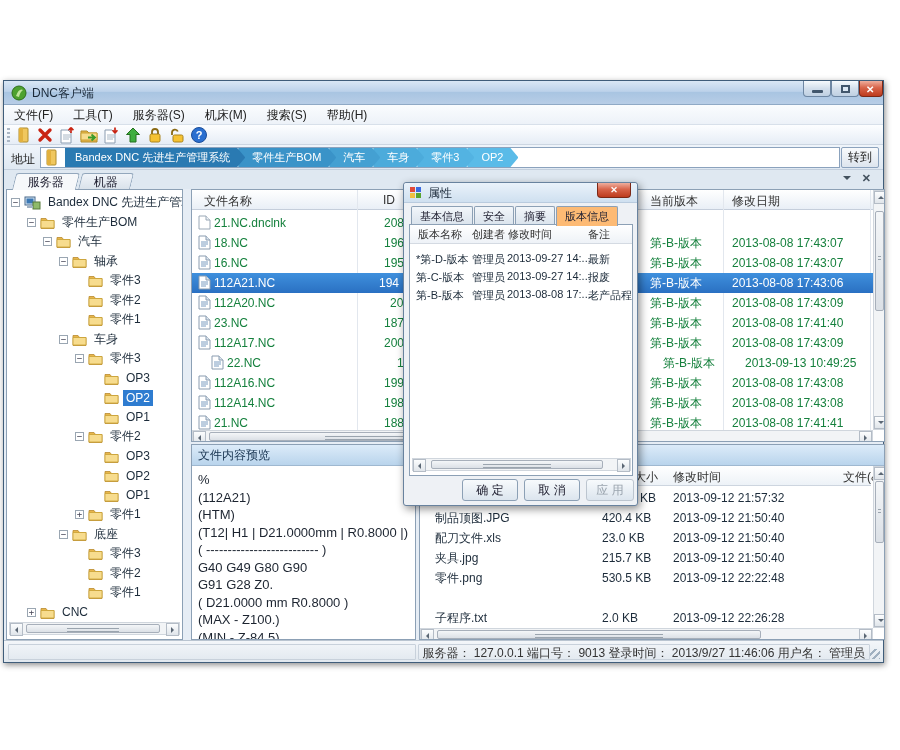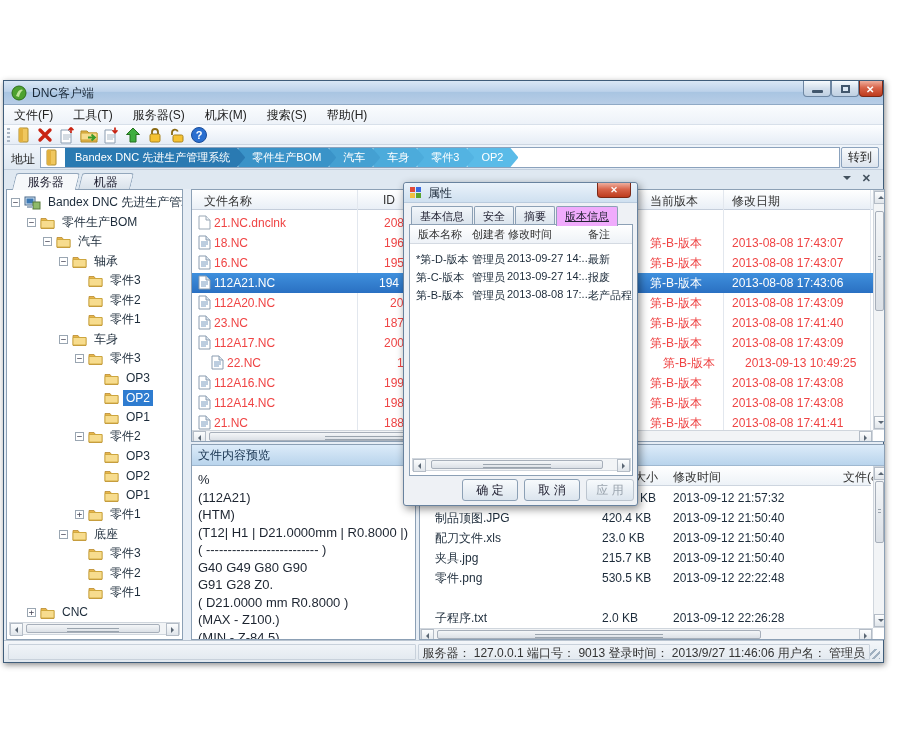--- a/index.html
+++ b/index.html
@@ -55,21 +55,21 @@
       text-align:center; color:#445; margin-right:4px; font-family:"DejaVu Sans Mono",monospace; }
   .exp-sp { width:13px; min-width:13px; }
   .ticon { margin-right:4px; display:inline-flex; }
   .tlabel { padding:1px 3px; }
   .tlabel.sel { background:#2e7cd0; color:#fff; }
   
   .flist { position:absolute; left:187px; top:108px; width:694px; height:253px; background:#fff; border:1px solid #8ca0b5; overflow:hidden; }
   .fl-head { position:absolute; left:0; top:0; right:0; height:20px; background:linear-gradient(#ffffff,#e9eff6); border-bottom:1px solid #c5cedb; }
   .fl-head span { position:absolute; top:3px; font-size:12px; color:#333; }
   .colline { position:absolute; top:0; width:1px; background:#e2e7ee; }
-  .frow { position:absolute; left:0; width:681px; height:20px; line-height:20px; font-size:12px; color:#ef4444; }
+  .frow { position:absolute; left:0; width:681px; height:20px; line-height:20px; font-size:12px; color:#15803d; }
   .frow.sel { background:linear-gradient(#3f90dd,#2a70c2); color:#fff; }
   .fcell { position:absolute; top:0; white-space:nowrap; }
   .ficon { position:absolute; left:6px; top:2px; }
   
   .sb { position:absolute; background:#f2f4f6; border:1px solid #d0d6dd; }
   .sbtn { position:absolute; width:13px; height:13px; background:linear-gradient(#fcfdfe,#e0e5ea); border:1px solid #b4bcc6;
       display:flex; align-items:center; justify-content:center; }
   .tri { width:0; height:0; border:3px solid transparent; }
   .tri.l { border-right-color:#5b6774; margin-left:-3px; } .tri.r { border-left-color:#5b6774; margin-right:-3px; }
   .tri.u { border-bottom-color:#5b6774; margin-top:-3px; } .tri.d { border-top-color:#5b6774; margin-bottom:-3px; }
@@ -98,21 +98,21 @@
       border:1px solid #68829e; border-radius:3px; box-shadow:2px 3px 9px rgba(0,0,0,.45); z-index:50; }
   .d-title { position:absolute; left:0; top:0; right:0; height:20px; background:linear-gradient(#eaf2fa,#cfe0f0); border-bottom:1px solid #b9cbde;
       font-size:12px; color:#1b2a3a; line-height:20px; padding-left:24px; border-radius:3px 3px 0 0; }
   .d-ico { position:absolute; left:6px; top:4px; width:12px; height:12px; }
   .d-ico i { position:absolute; width:5px; height:5px; }
   .d-close { position:absolute; right:6px; top:0; width:34px; height:15px; border:1px solid #7c2816; border-top:none; border-radius:0 0 4px 4px;
       background:linear-gradient(#efae9d,#d8644a 45%,#bd3b1e); color:#fff; font-size:9px; font-weight:bold; text-align:center; line-height:14px; }
   .d-tabs { position:absolute; left:7px; top:23px; height:19px; }
   .dtab { display:inline-block; height:18px; line-height:18px; padding:0 8px; margin-right:1px; font-size:11px; color:#223;
       border:1px solid #8ca0b5; border-bottom:none; border-radius:2px 2px 0 0; background:linear-gradient(#f2f6fa,#dbe4ed); }
-  .dtab.active { background:#f0abfc; height:20px; position:relative; z-index:2;text-decoration:underline; }
+  .dtab.active { background:#fdba74; height:20px; position:relative; z-index:2; }
   .d-body { position:absolute; left:5px; top:41px; width:224px; height:252px; background:#fff; border:1px solid #8ca0b5; overflow:hidden; }
   .d-hrow { position:absolute; left:0; top:0; right:0; height:19px; background:linear-gradient(#fff,#eef2f7); border-bottom:1px solid #d4dae2; }
   .d-hrow span, .drow span { position:absolute; top:2px; font-size:11px; white-space:nowrap; }
   .d-hrow span { color:#333; }
   .drow { position:absolute; left:0; right:0; height:18px; }
   .drow span { color:#1c2b3a; }
   .dbtn { position:absolute; top:296px; height:22px; font-size:12px; font-family:inherit; color:#223;
       border:1px solid #8ca0b5; border-radius:3px; background:linear-gradient(#f7fafc,#dce5ee); text-align:center; line-height:20px; }
   .dbtn.disabled { color:#9aa4ae; border-color:#bcc5cf; }
 </style>

